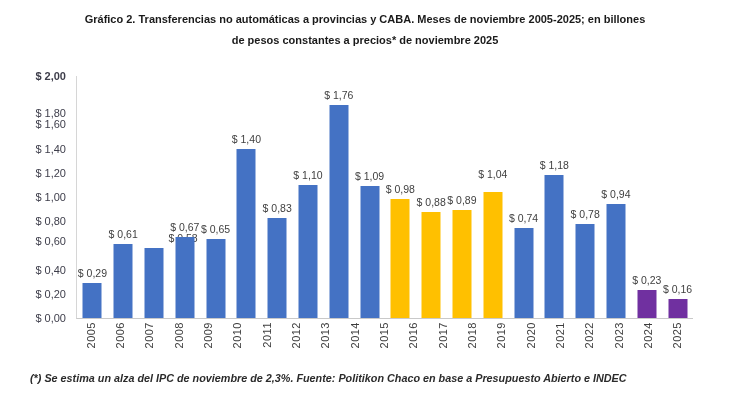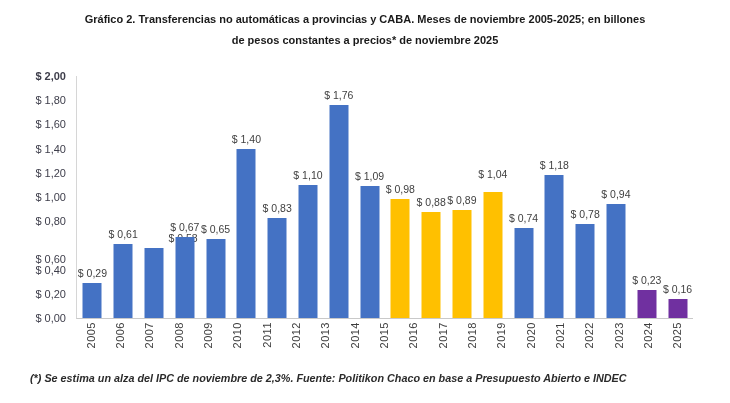--- a/index.html
+++ b/index.html
@@ -66,27 +66,27 @@
 <div class="page">
   <div class="title">
     <div>Gráfico 2. Transferencias no automáticas a provincias y CABA. Meses de noviembre 2005-2025; en billones</div>
     <div>de pesos constantes a precios* de noviembre 2025</div>
   </div>
 
   <div class="y-axis">
       <div class="y-tick" style="top: 242px;">$ 0,00</div>
       <div class="y-tick" style="top: 217.8px;">$ 0,20</div>
       <div class="y-tick" style="top: 193.6px;">$ 0,40</div>
-      <div class="y-tick" style="top: 183px;">$ 0,60</div>
+      <div class="y-tick" style="top: 165px;">$ 0,60</div>
       <div class="y-tick" style="top: 145.2px;">$ 0,80</div>
       <div class="y-tick" style="top: 121px;">$ 1,00</div>
       <div class="y-tick" style="top: 96.8px;">$ 1,20</div>
       <div class="y-tick" style="top: 72.6px;">$ 1,40</div>
       <div class="y-tick" style="top: 48.4px;">$ 1,60</div>
-      <div class="y-tick" style="top: 24px;">$ 1,80</div>
+      <div class="y-tick" style="top: 37px;">$ 1,80</div>
       <div class="y-tick" style="top: 0px; font-weight: bold;">$ 2,00</div>
     </div>
 
   <div class="plot">
     <div class="bars">
         <div class="slot">
           <div class="bar" style="height: 35px; background: rgb(68, 114, 196);"></div>
           <div class="bar-label" style="bottom: 39px;">$ 0,29</div>
         </div>
         <div class="slot">

